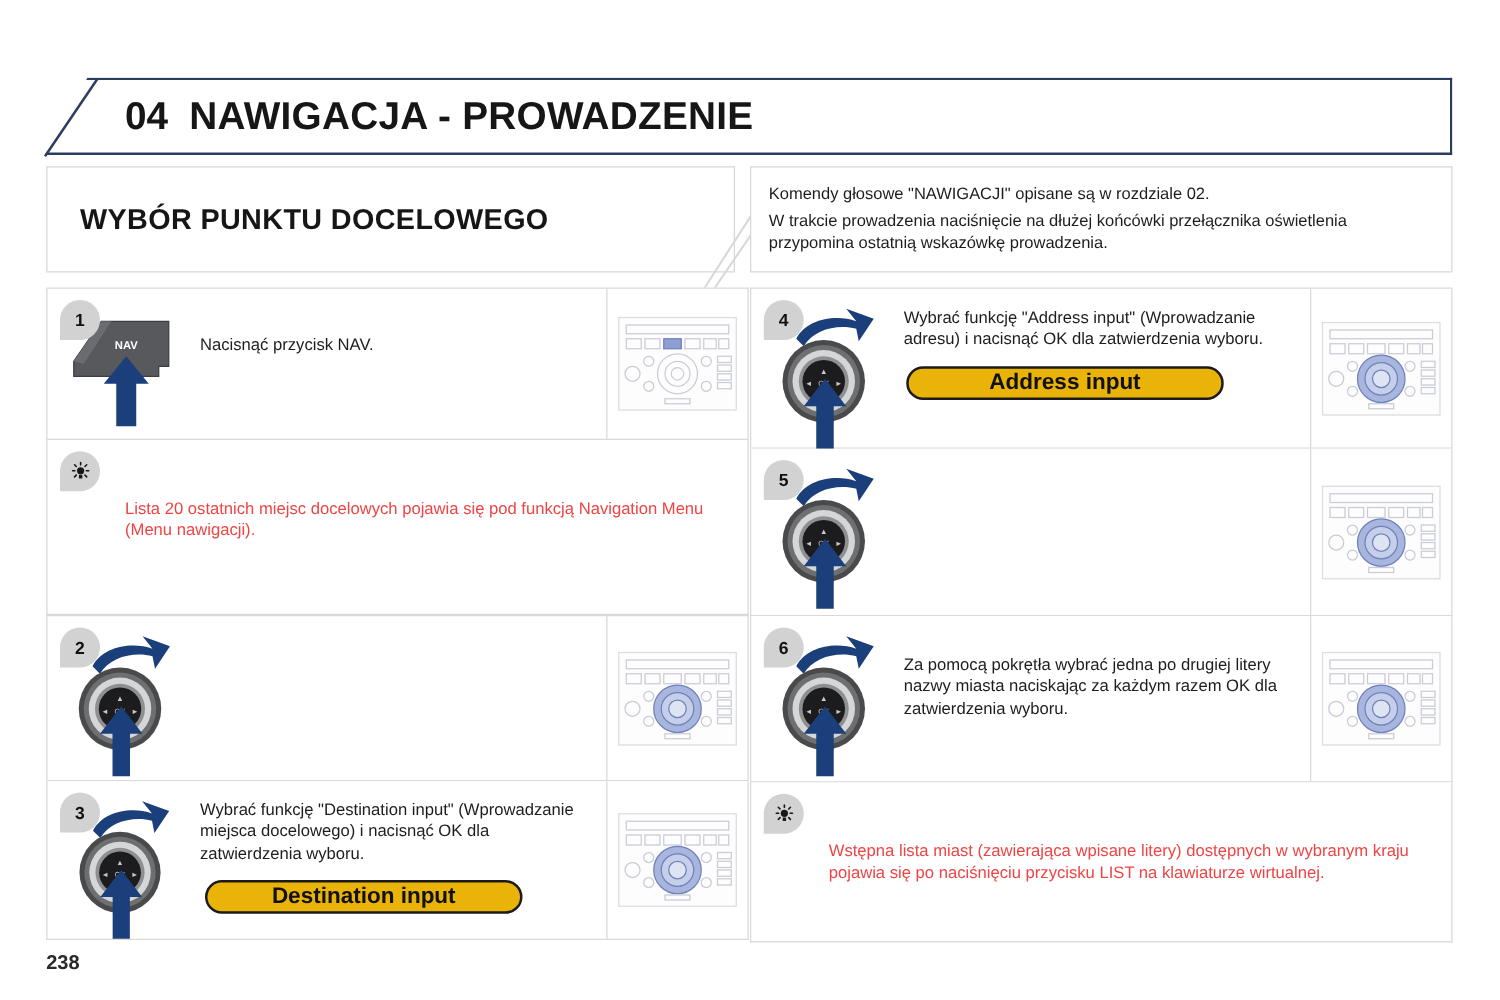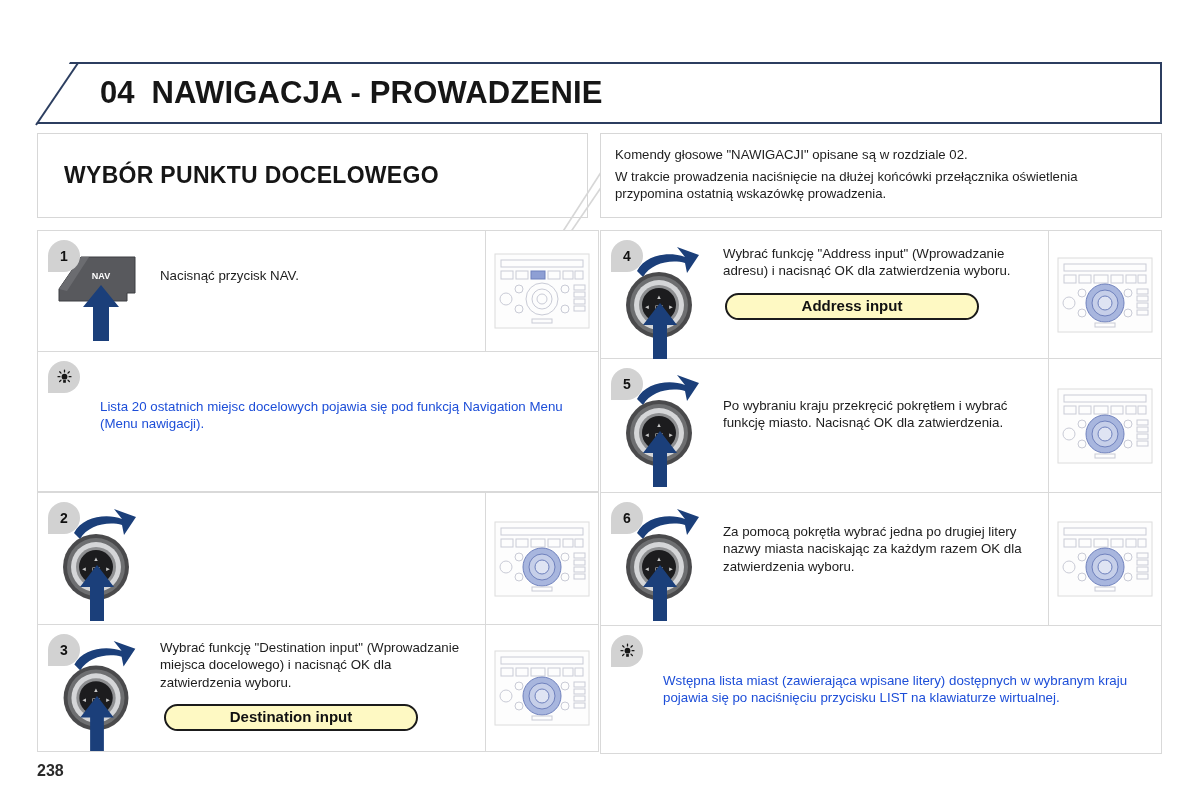--- a/index.html
+++ b/index.html
@@ -90,36 +90,36 @@
   
   .body{
     flex:1 1 auto;min-width:0;padding:14px 14px 10px 4px;
   }
   .body p{margin:0;font-size:13.3px;line-height:17.4px;color:#1d1d1d;}
 
   .pill{
     margin-top:13px;
     border:2px solid #1b1b1b;border-radius:16px;
     height:23px;line-height:21px;text-align:center;
-    font-size:15px;font-weight:bold;color:#111;
-    background:#fef9c3;
+    font-size:18px;font-weight:bold;color:#111;
+    background:#eab308;
   }
   .pill.w1{width:250px;margin-left:4px;}
   .pill.w2{width:250px;margin-left:4px;}
   .pill.w3{width:250px;margin-left:2px;}
 
   
   .tipcell{
     position:relative;box-sizing:border-box;
     border:1px solid #d9d9d9;border-top:none;background:#ffffff;
   }
   .tipcell .tiptext{
     padding:46px 22px 12px 62px;
   }
-  .tipcell .tiptext p{margin:0;font-size:13.3px;line-height:17.4px;color:#1d4ed8;}
+  .tipcell .tiptext p{margin:0;font-size:13.3px;line-height:17.4px;color:#ef4444;}
 
   
   .pageno{
     position:absolute;left:37px;top:762px;font-size:16px;color:#2a2a2a;font-weight:bold;
   }
 </style>
 </head>
 <body>
 
 <div class="page">
@@ -384,23 +384,20 @@
             <circle cx="52" cy="64" r="20" fill="#8e8f91"></circle>
             <circle cx="52" cy="64" r="17" fill="#1c1c1e"></circle>
             <text x="52" y="68" font-family="Liberation Sans, sans-serif" font-size="6" fill="#c9c9c9" text-anchor="middle">OK</text>
             <text x="40" y="68" font-family="Liberation Sans, sans-serif" font-size="6" fill="#c9c9c9" text-anchor="middle">◄</text>
             <text x="64" y="68" font-family="Liberation Sans, sans-serif" font-size="6" fill="#c9c9c9" text-anchor="middle">►</text>
             <text x="52" y="58" font-family="Liberation Sans, sans-serif" font-size="6" fill="#c9c9c9" text-anchor="middle">▲</text>
             <text x="52" y="80" font-family="Liberation Sans, sans-serif" font-size="6" fill="#c9c9c9" text-anchor="middle">▼</text>
             <path d="M46 118 L46 84 L36 84 L53 62 L70 84 L60 84 L60 118 Z" fill="#1b3f7a"></path>
           </svg>
         </div>
-        <div class="body" style="padding-top:38px;">
-          <p>Po wybraniu kraju przekręcić pokrętłem i wybrać funkcję miasto. Nacisnąć OK dla zatwierdzenia.</p>
-        </div>
       </div>
       <div class="cell-thumb">
         <svg width="96" height="76" viewBox="0 0 96 76">
           <rect x="1" y="1" width="94" height="74" fill="#fdfdfd" stroke="#dcdcdc"></rect>
           <rect x="7" y="7" width="82" height="7" fill="none" stroke="#c9cbd6"></rect>
           <rect x="7" y="18" width="12" height="8" fill="none" stroke="#c9cbd6"></rect>
           <rect x="22" y="18" width="12" height="8" fill="none" stroke="#c9cbd6"></rect>
           <rect x="37" y="18" width="14" height="8" fill="none" stroke="#c9cbd6"></rect>
           <rect x="54" y="18" width="12" height="8" fill="none" stroke="#c9cbd6"></rect>
           <rect x="69" y="18" width="10" height="8" fill="none" stroke="#c9cbd6"></rect>

